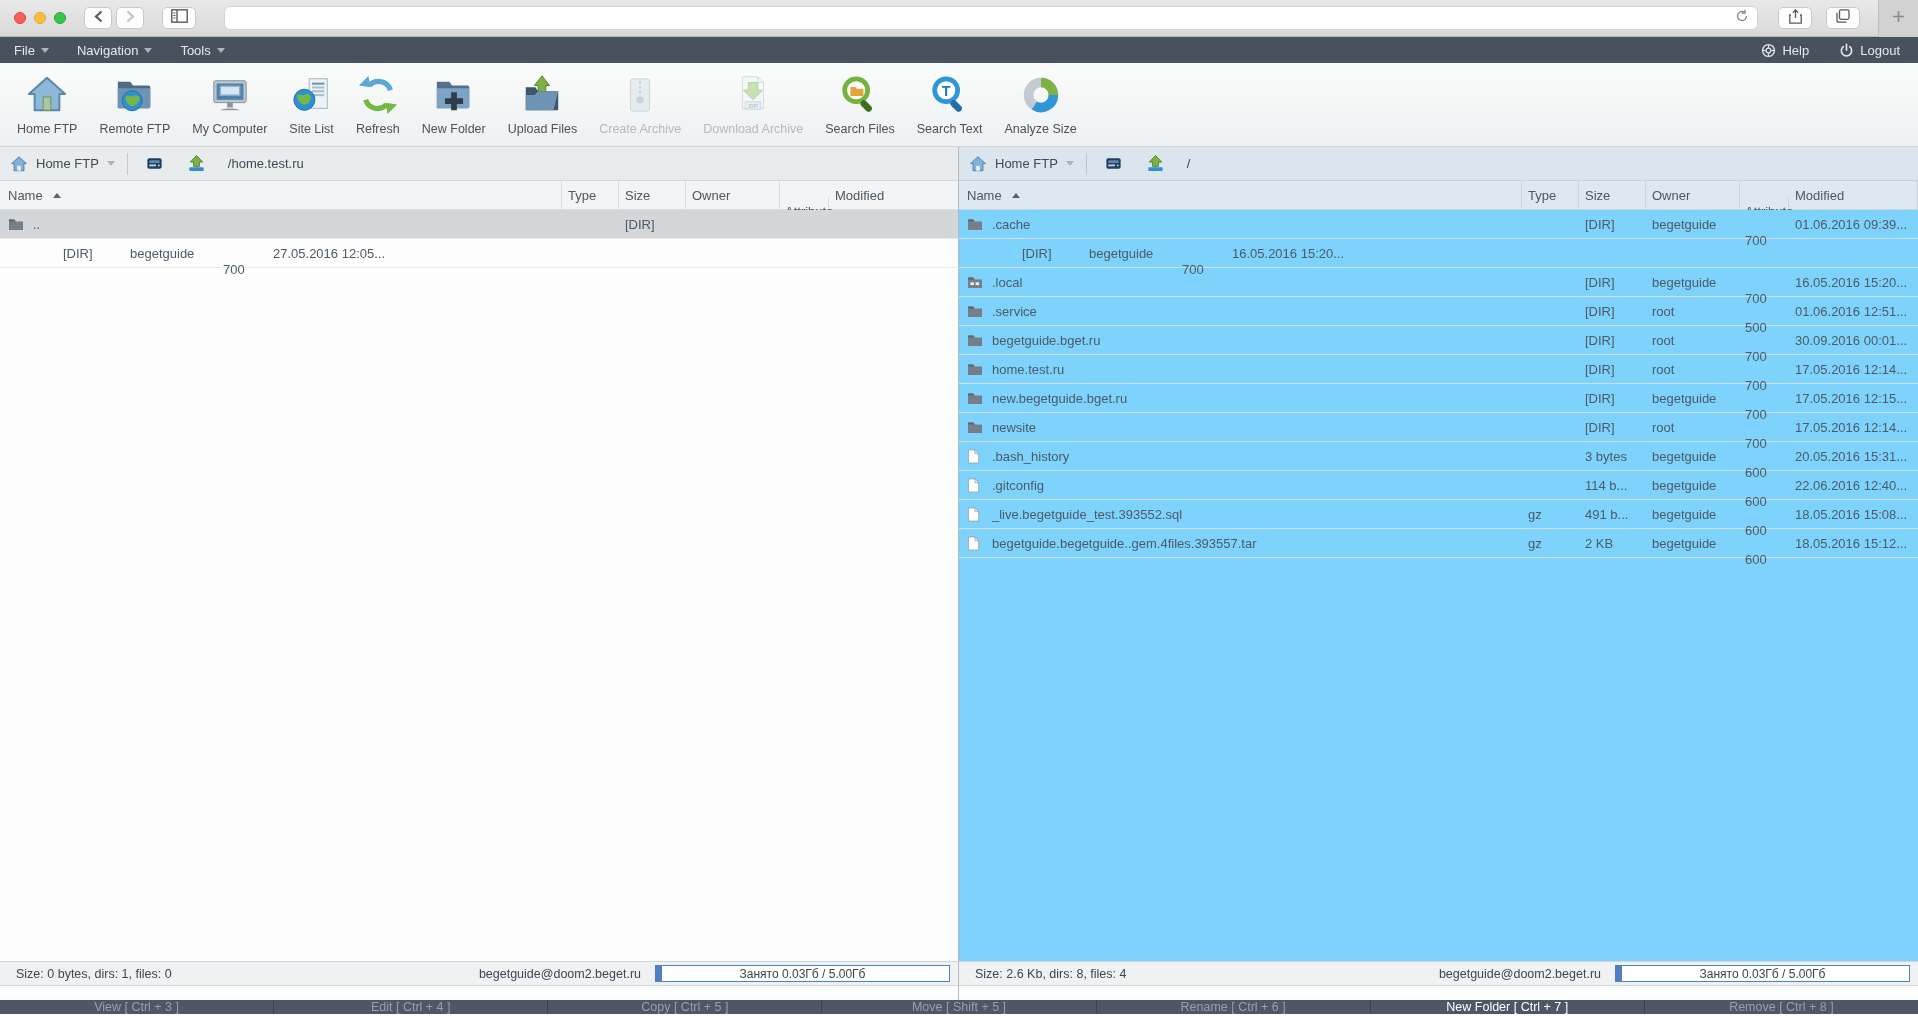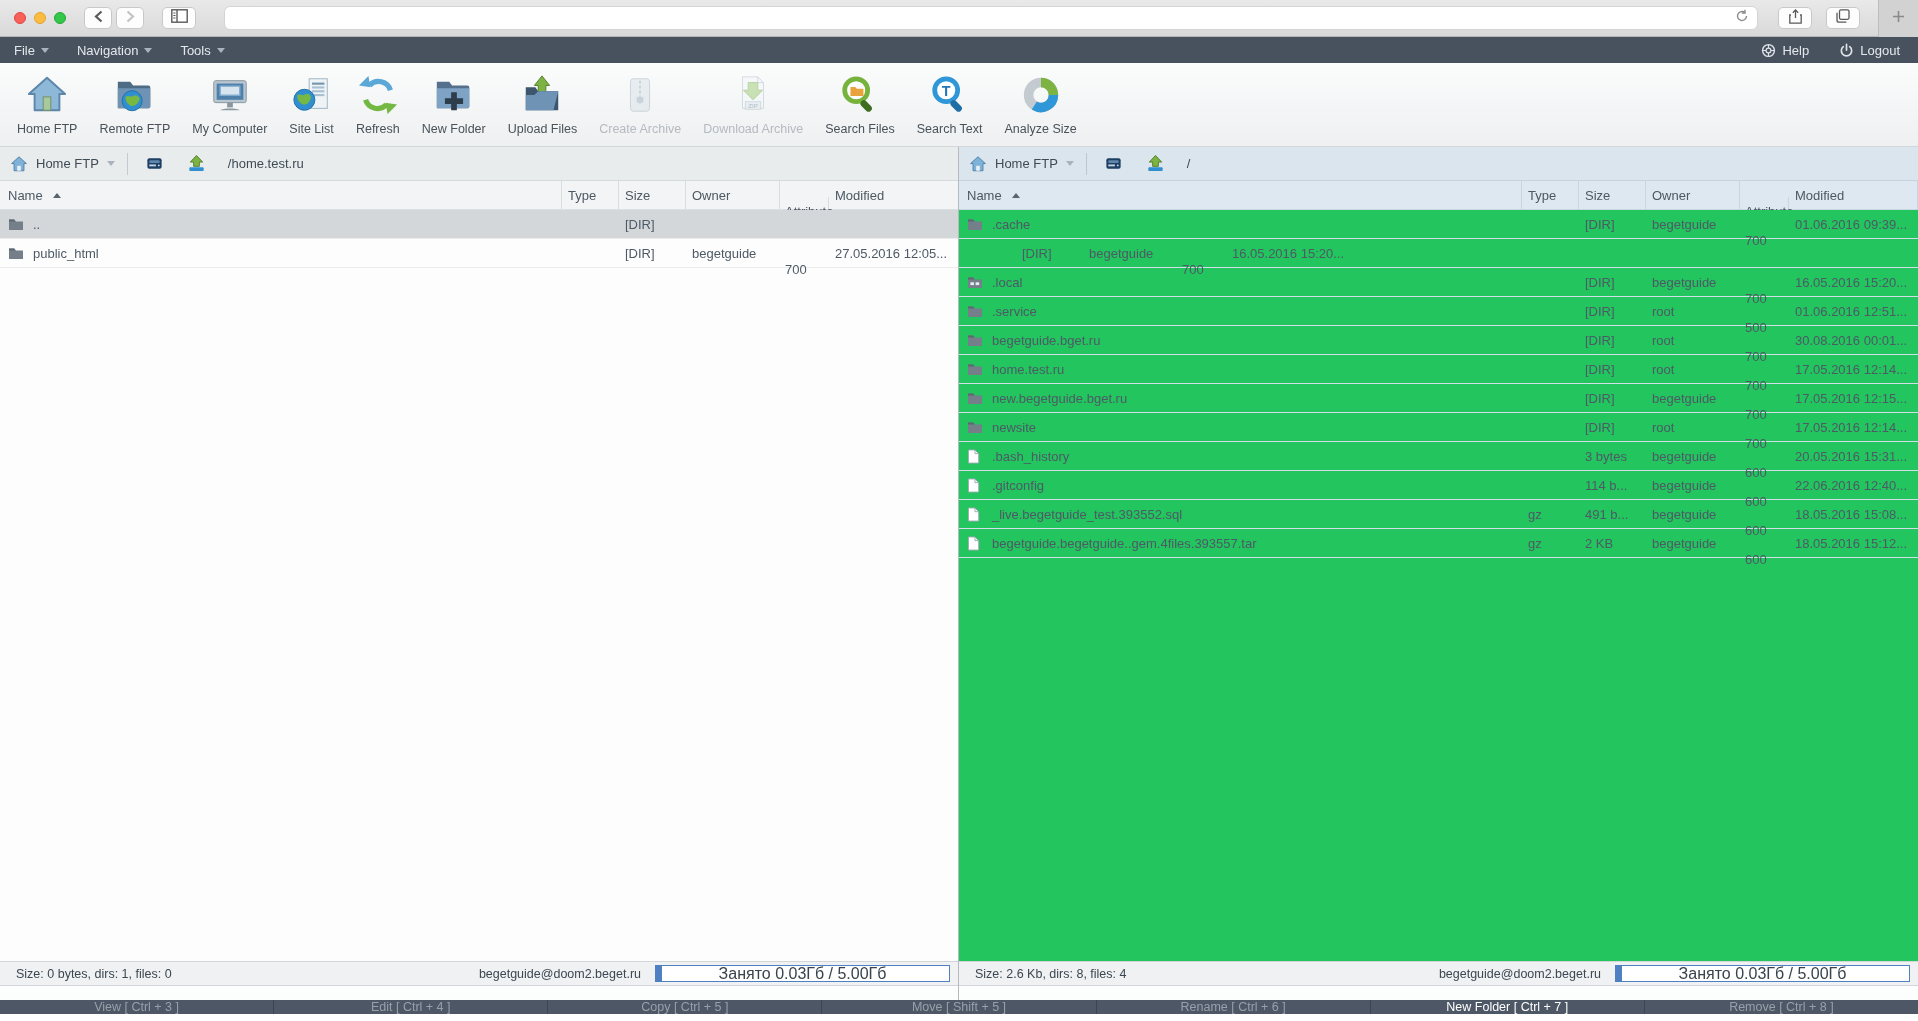--- a/index.html
+++ b/index.html
@@ -63,34 +63,34 @@
   .sort-arrow { width:0;height:0;border-left:4px solid transparent;border-right:4px solid transparent;border-bottom:5px solid #5a646e; margin-left:10px; }
 
   .c-name { flex:1; padding-left:8px; min-width:0; }
   .c-type { width:57px; padding-left:6px; }
   .c-size { width:67px; padding-left:6px; }
   .c-owner { width:94px; padding-left:6px; }
   .c-attr { width:49px; padding-left:5px;margin-top:32px; }
   .c-mod { width:129px; padding-left:6px; }
 
   .rows-area { flex:1; overflow:hidden; background:#fdfdfd; }
-  .pane.blue .rows-area { background:#22c55e; }
+  .pane.blue .rows-area { background:#7dd3fc; }
   .file-row { height:29px; display:flex; align-items:center; font-size:13px; color:#4e5a66;
               border-bottom:1px solid #ececec; background:transparent; }
   .pane.blue .file-row { border-bottom:1px solid #d4dee7; }
   .file-row.selected { background:#d3d7da; }
   .file-row .c-name { display:flex; align-items:center; gap:9px; white-space:nowrap; overflow:hidden; }
   .file-row .c-mod, .file-row .c-size { white-space:nowrap; overflow:hidden; }
   .row-icon { width:16px; height:15px; flex:0 0 16px; display:inline-flex; }
 
   .status-bar { height:25px; background:#eff1f2; border-top:1px solid #d3d6d8; border-bottom:1px solid #d3d6d8;
                 display:flex; align-items:center; font-size:12.5px; color:#3c4751; padding:0 8px 0 16px; }
   .status-account { margin-left:auto; margin-right:14px; }
   .quota { width:295px; height:17px; border:1px solid #4f81c2; background:#fff; position:relative;
-           display:flex; align-items:center; justify-content:center; font-size:16px; color:#39434d; }
+           display:flex; align-items:center; justify-content:center; font-size:12px; color:#39434d; }
   .quota-fill { position:absolute; left:0; top:0; bottom:0; background:#4f81c2; }
   .pane-filler { height:14px; background:#fcfdfd; }
 
   
   .fnbar { height:14px; display:flex; background:#4d5765; }
   .fn-cell { flex:1; display:flex; align-items:center; justify-content:center; font-size:12.5px;
              color:#97a0ab; border-right:1px solid #3c4450; white-space:nowrap; }
   .fn-cell:last-child { border-right:none; }
   .fn-cell.active { color:#ffffff; }
 </style>
@@ -384,29 +384,20 @@
             </span>
             <span>..</span>
           </div>
           <div class="c-type"></div>
           <div class="c-size">[DIR]</div>
           <div class="c-owner"></div>
           <div class="c-attr"></div>
           <div class="c-mod"></div>
         </div>
         <div class="file-row">
-          <div class="c-name">
-            <span class="row-icon">
-              <svg viewBox="0 0 16 14">
-                <path d="M1 2h5.2l1.6 2H15v8.5H1Z" fill="#747f89"></path>
-                <path d="M1 2h5.2l1.6 2H1Z" fill="#5d6872"></path>
-              </svg>
-            </span>
-            <span>public_html</span>
-          </div>
           <div class="c-type"></div>
           <div class="c-size">[DIR]</div>
           <div class="c-owner">begetguide</div>
           <div class="c-attr">700</div>
           <div class="c-mod">27.05.2016 12:05...</div>
         </div>
       </div>
       <div class="status-bar">
         <span>Size: 0 bytes, dirs: 1, files: 0</span>
         <span class="status-account">begetguide@doom2.beget.ru</span>
@@ -532,21 +523,21 @@
                 <path d="M1 2h5.2l1.6 2H15v8.5H1Z" fill="#747f89"></path>
                 <path d="M1 2h5.2l1.6 2H1Z" fill="#5d6872"></path>
               </svg>
             </span>
             <span>begetguide.bget.ru</span>
           </div>
           <div class="c-type"></div>
           <div class="c-size">[DIR]</div>
           <div class="c-owner">root</div>
           <div class="c-attr">700</div>
-          <div class="c-mod">30.08.2016 00:01...</div>
+          <div class="c-mod">30.09.2016 00:01...</div>
         </div>
         <div class="file-row">
           <div class="c-name">
             <span class="row-icon">
               <svg viewBox="0 0 16 14">
                 <path d="M1 2h5.2l1.6 2H15v8.5H1Z" fill="#747f89"></path>
                 <path d="M1 2h5.2l1.6 2H1Z" fill="#5d6872"></path>
               </svg>
             </span>
             <span>home.test.ru</span>

